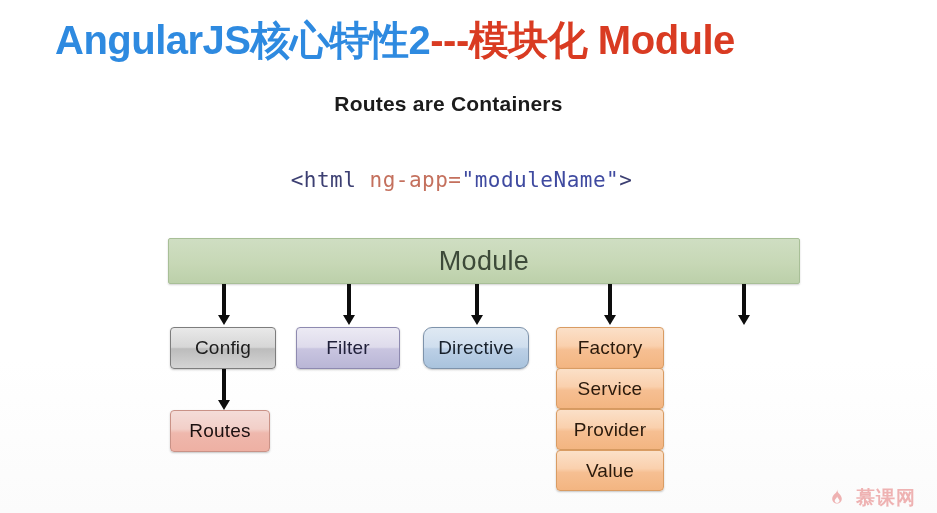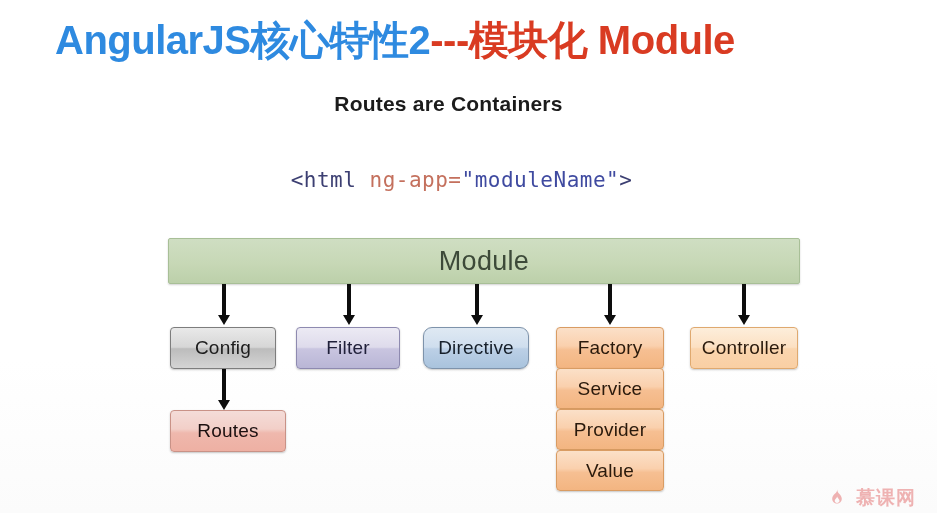--- a/index.html
+++ b/index.html
@@ -225,37 +225,34 @@
     </div>
 
     <div class="node blue" style="left:423px; top:327px; width:106px; height:42px;border-radius:9px;">
       <span>Directive</span>
     </div>
 
     <div class="node peach" style="left:556px; top:327px; width:108px; height:42px;">
       <span>Factory</span>
     </div>
 
-    <div class="node peach-light" style="left:690px; top:327px; width:108px; height:42px;">
-      <span>Controller</span>
-    </div>
 
     <div class="node peach" style="left:556px; top:368px; width:108px; height:41px;">
       <span>Service</span>
     </div>
 
     <div class="node peach" style="left:556px; top:409px; width:108px; height:41px;">
       <span>Provider</span>
     </div>
 
     <div class="node peach" style="left:556px; top:450px; width:108px; height:41px;">
       <span>Value</span>
     </div>
 
-    <div class="node pink" style="left:170px; top:410px; width:116px; height:42px;">
+    <div class="node pink" style="left:170px; top:410px; width:100px; height:42px;">
       <span>Routes</span>
     </div>
 
   </div>
 
   <div class="watermark">
     <svg class="flame" viewBox="0 0 24 24" aria-hidden="true">
       <path fill="currentColor" d="M12 1.5c.6 3.1-1.3 4.6-2.9 6.2C7.2 9.5 5.6 11.3 5.6 14.2c0 4 3 6.3 6.4 6.3s6.4-2.3 6.4-6.3c0-3.2-2.1-5-3.8-7-1.2-1.4-2.2-3-2.6-5.7zM12 20c-1.7 0-3-1.2-3-2.9 0-1.5.9-2.3 1.7-3.1.7-.7 1.4-1.4 1.5-2.6.3 1.2 1.1 2 1.8 2.8.7.8 1.3 1.6 1.3 2.9 0 1.7-1.5 2.9-3.3 2.9z"></path>
     </svg>
     <span class="wm-text">慕课网</span>

